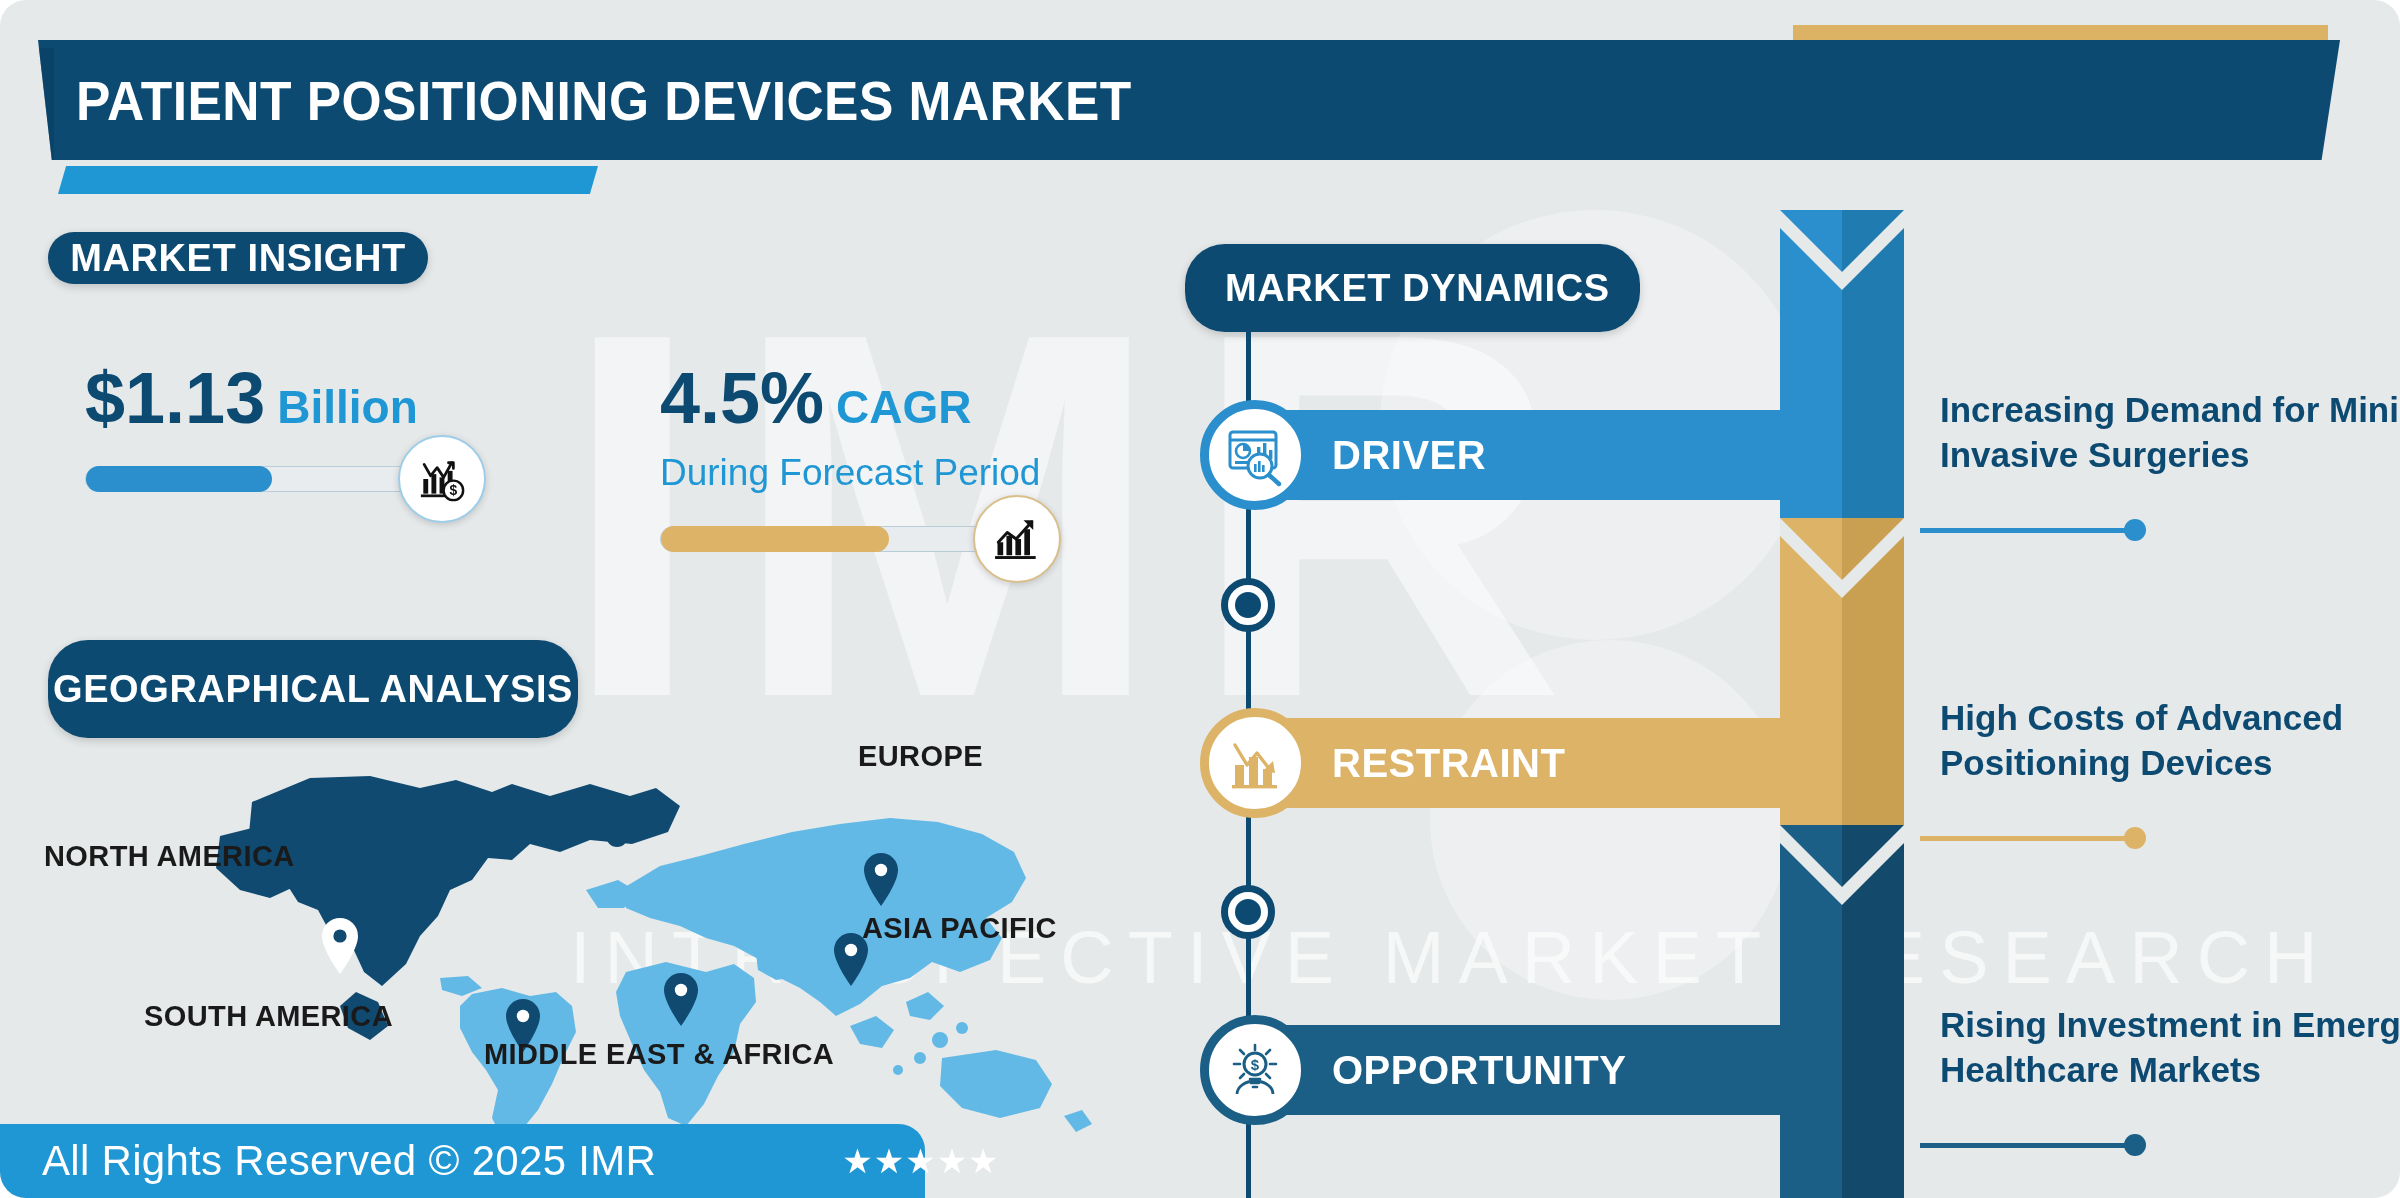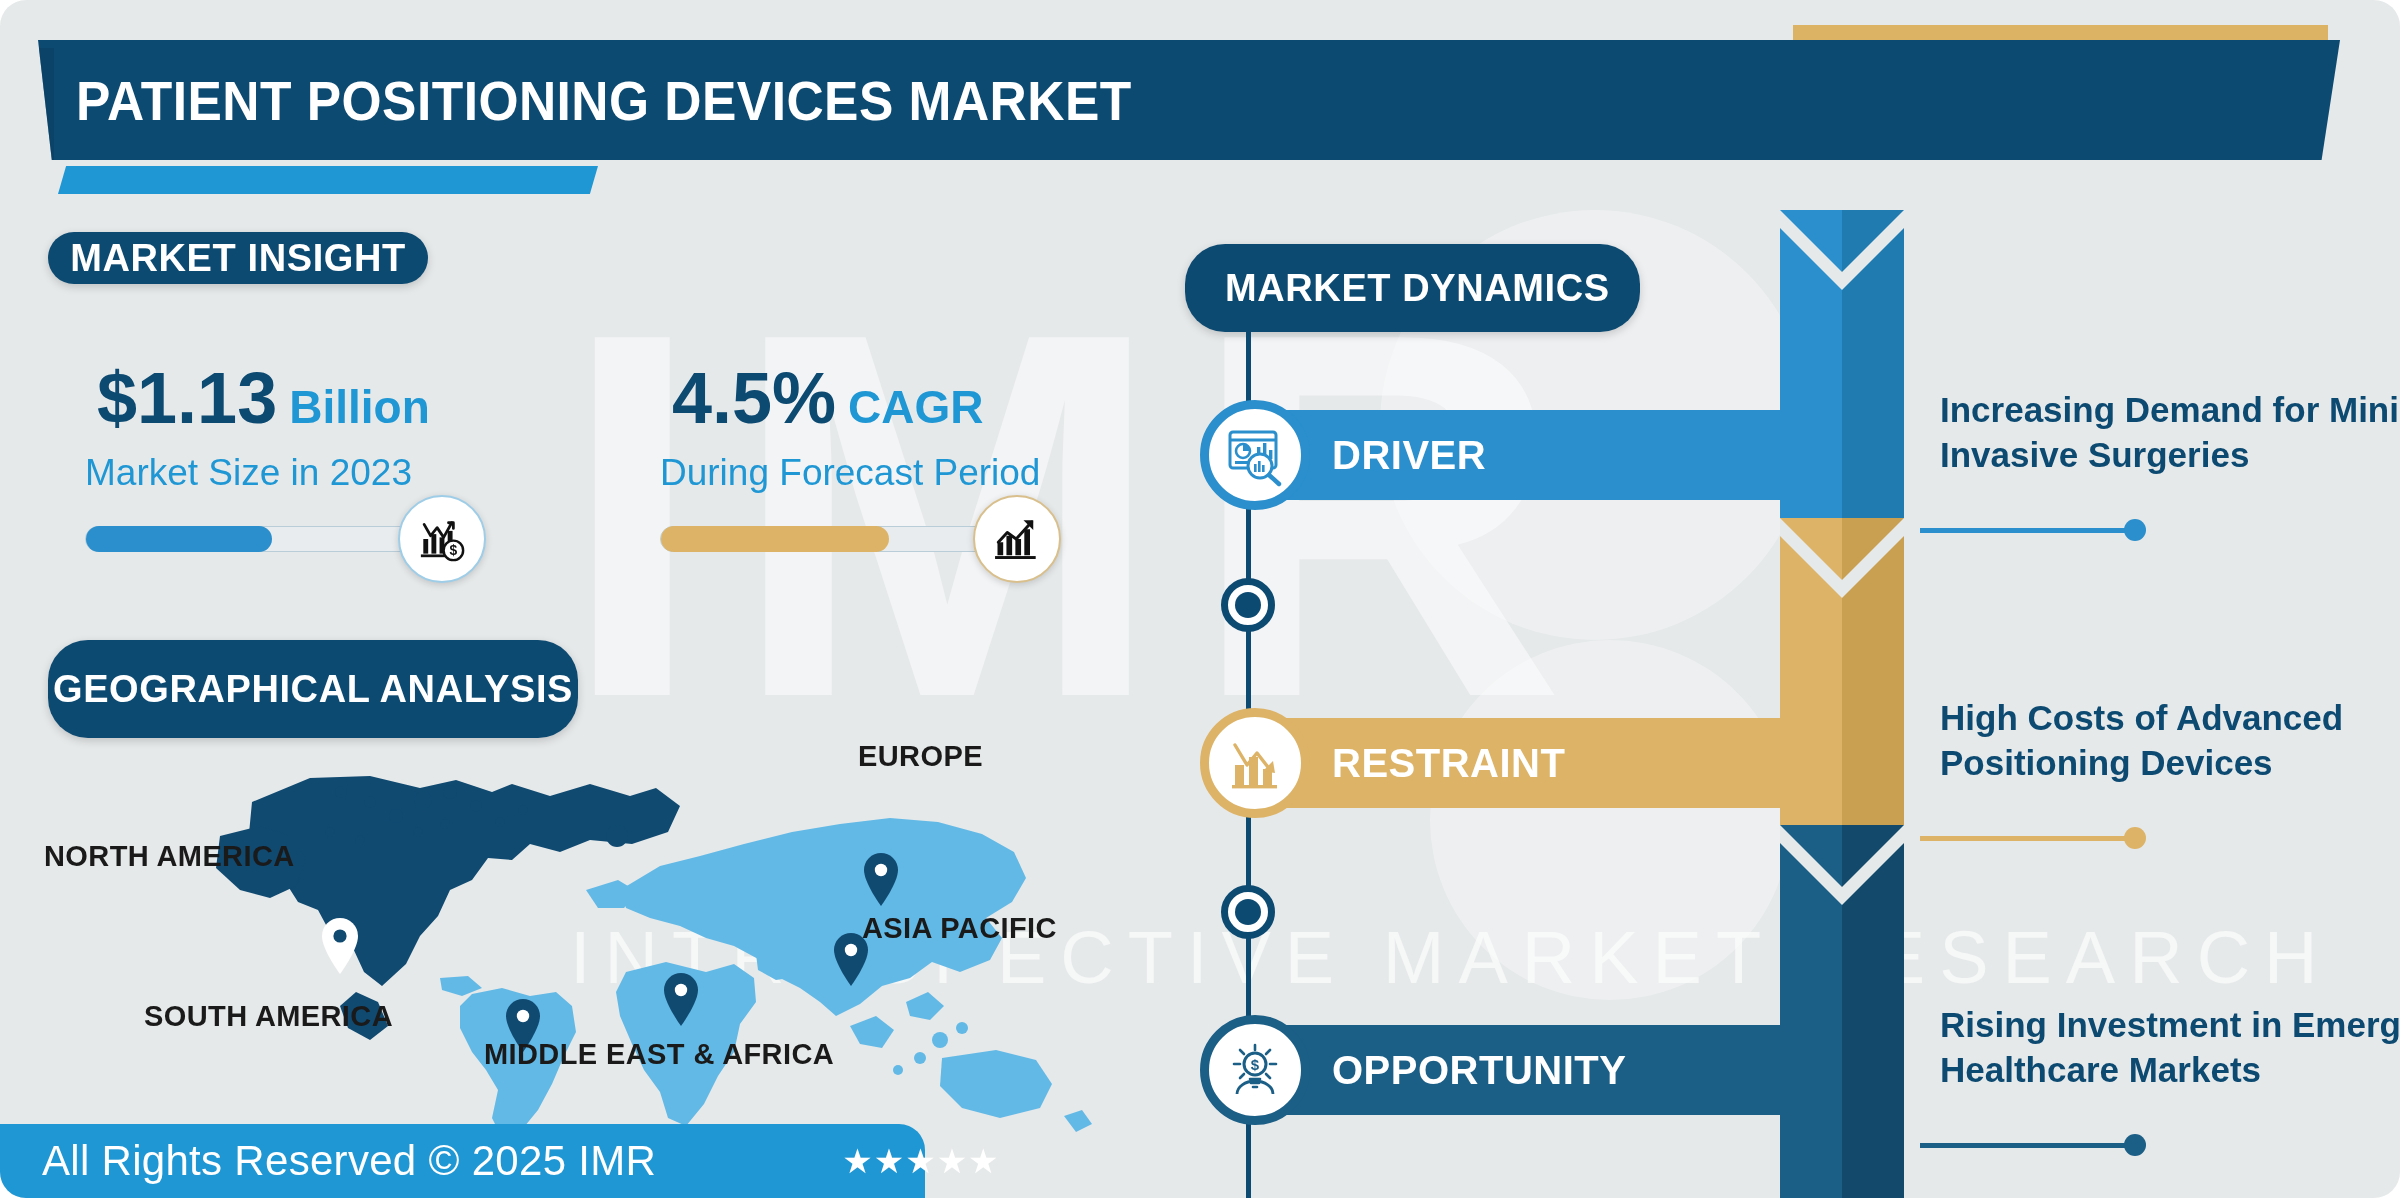--- a/index.html
+++ b/index.html
@@ -110,21 +110,20 @@
 
   
   .stat { position: absolute; }
   #stat-size { left: 85px;  top: 362px; width: 520px; }
   #stat-cagr { left: 660px; top: 362px; width: 520px; }
 
   .stat-head { white-space: nowrap; line-height: 1; }
   .stat-big {
     font-size: 72px; font-weight: 700; color: #0d4a72;
     font-family: "Liberation Sans", sans-serif;
-    margin-left: 12px;
   }
   .stat-unit {
     font-size: 46px; font-weight: 600; color: #1f97d4;
     margin-left: 12px;
   }
   .stat-sub {
     margin-top: 18px;
     font-size: 37px; color: #1f97d4; font-weight: 500;
     white-space: nowrap;
     font-family: "Liberation Sans Narrow", "Liberation Sans", sans-serif;
@@ -292,21 +291,20 @@
     <div class="title-text">PATIENT POSITIONING DEVICES MARKET</div>
   </div>
   <div class="title-underbar"></div>
 
   <div class="pill" id="pill-insight">MARKET INSIGHT</div>
 
   <div class="stat" id="stat-size">
     <div class="stat-head">
       <span class="stat-big">$1.13</span><span class="stat-unit">Billion</span>
     </div>
-    <div class="stat-sub">Market Size in 2023</div>
     <div class="bar-wrap">
       <div class="bar-fill blue"></div>
       <div class="bar-badge blue">
         <svg width="52" height="52" viewBox="0 0 64 64" aria-hidden="true">
           <g fill="none" stroke="#111" stroke-width="3.4" stroke-linecap="round" stroke-linejoin="round">
             <path d="M10 14 L18 28 L26 18 L34 30 L44 12"></path>
             <path d="M40 12 h6 v7"></path>
           </g>
           <g fill="#111">
             <rect x="9" y="32" width="6" height="18"></rect>

